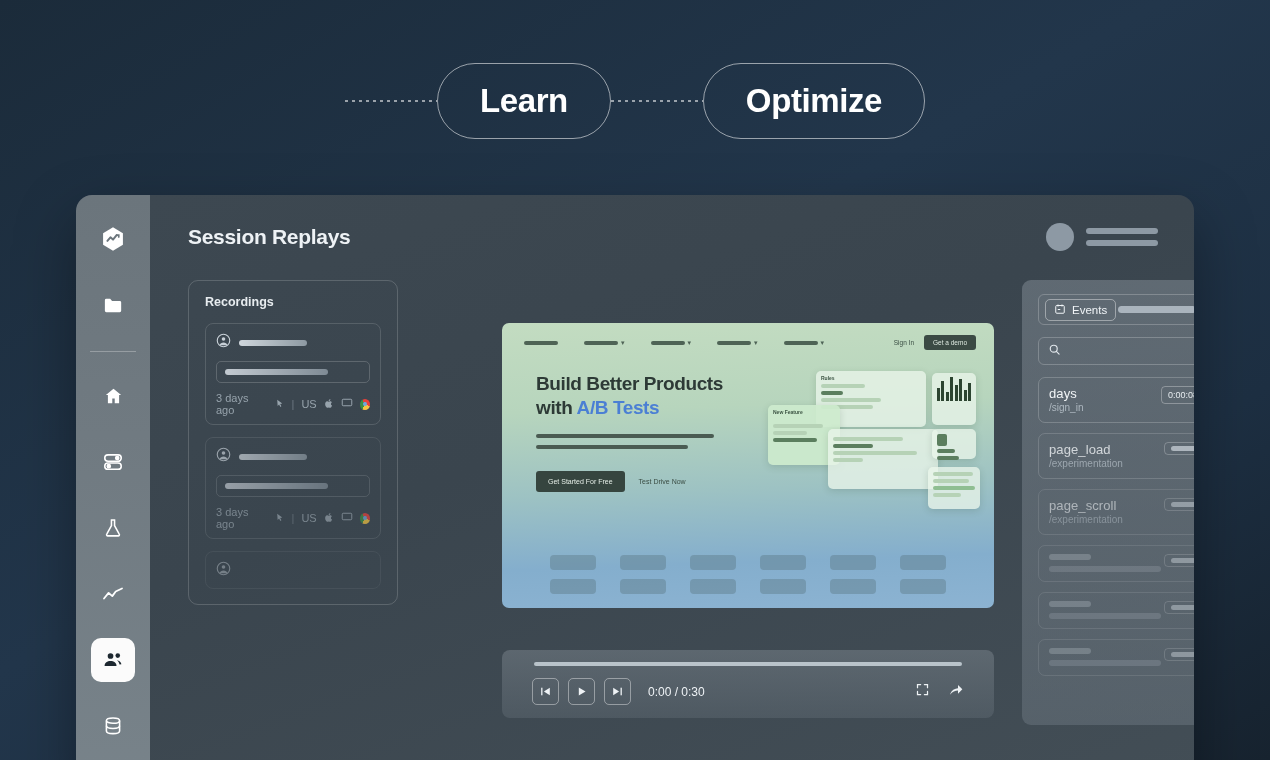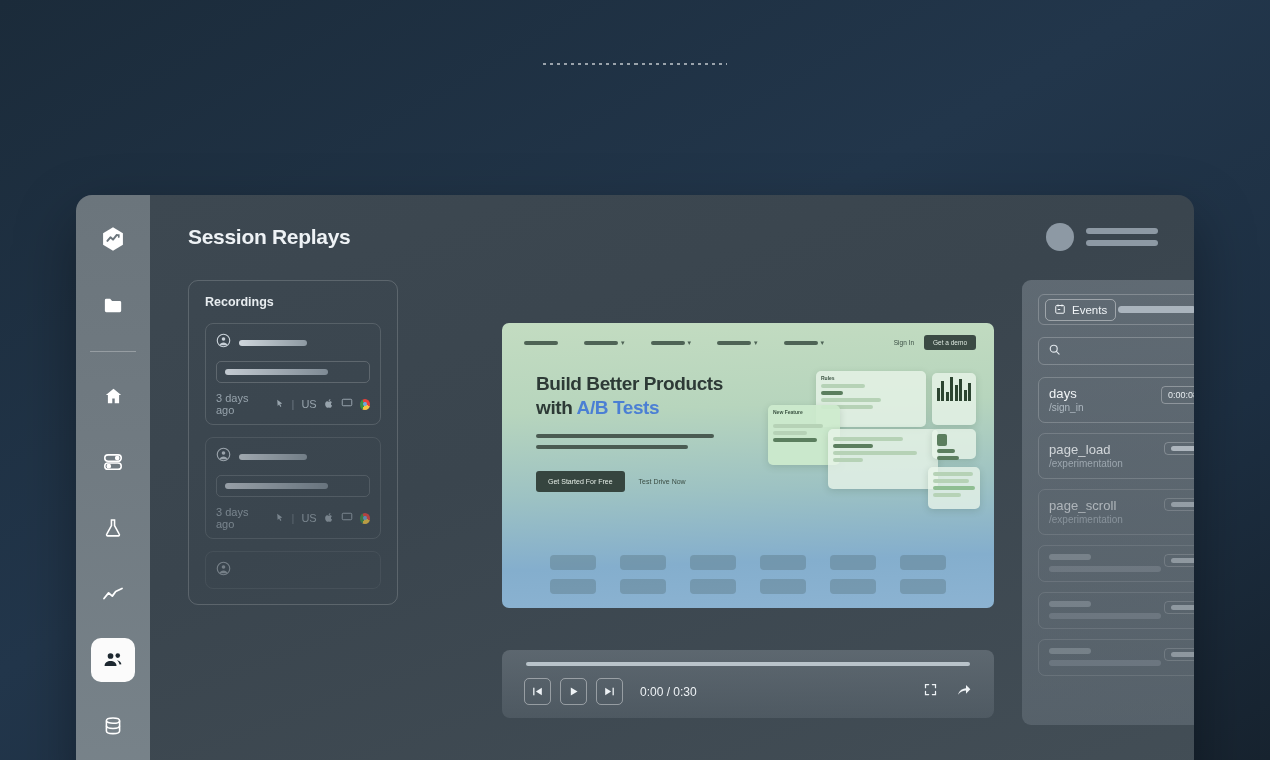--- a/index.html
+++ b/index.html
@@ -163,21 +163,21 @@
   .vfooter { position:absolute; left:0; bottom: 14px; width:100%; display:flex; flex-direction:column; gap:9px; align-items:center;}
   .vfrow { display:flex; gap: 24px; }
   .vfcell { width: 46px; height: 15px; border-radius: 4px; background: rgba(90,120,130,.42); }
 
   
   .player {
     position: absolute; left: 352px; top: 455px;
     width: 492px; height: 68px;
     background: linear-gradient(180deg, rgba(118,128,136,.55), rgba(96,107,116,.45));
     border-radius: 8px;
-    padding: 10px 22px;
+    padding: 10px 30px;
   }
   .progress { height: 4px; border-radius: 2px; background: #b9c3ca; margin: 2px 2px 12px 2px; }
   .pbtns { display: flex; align-items: center; gap: 9px; color: #eef2f5; }
   .pbtn {
     width: 27px; height: 27px; border: 1px solid rgba(255,255,255,.4);
     border-radius: 5px; display: flex; align-items: center; justify-content: center;
   }
   .ptime { color: #eef2f5; font-size: 12px; margin-left: 8px; }
   .pright { margin-left: auto; display: flex; align-items: center; gap: 18px; color:#eef2f5; }
 
@@ -223,21 +223,27 @@
   .ev-ph-row { display:flex; flex-direction:column; gap: 6px; }
   .ev-ph-a { width: 42px; height: 6px; border-radius: 3px; background: rgba(210,217,223,.5); }
   .ev-ph-b { width: 112px; height: 6px; border-radius: 3px; background: rgba(185,194,202,.42); }
   .ev-item.g { opacity: .5; }
 </style>
 </head>
 <body>
 
 <div class="flow">
   <div class="dots"></div>
+  <div class="pill">
+    <span>Learn</span>
+  </div>
   <div class="dots"></div>
+  <div class="pill">
+    <span>Optimize</span>
+  </div>
 </div>
 
 <div class="app">
 
   <nav class="sidebar">
     <div class="sb-icon">
       <svg width="28" height="28" viewBox="0 0 24 24">
           <path d="M12 2l8.5 5v10L12 22 3.5 17V7z" fill="currentColor"></path>
           <path d="M7.2 13.6l2.6-3 2.2 1.9 3.1-3.9" stroke="#6b757c" stroke-width="1.7" fill="none" stroke-linecap="round" stroke-linejoin="round"></path>
           <path d="M15.3 8.6h1.6v1.6" stroke="#6b757c" stroke-width="1.5" fill="none" stroke-linecap="round"></path>

